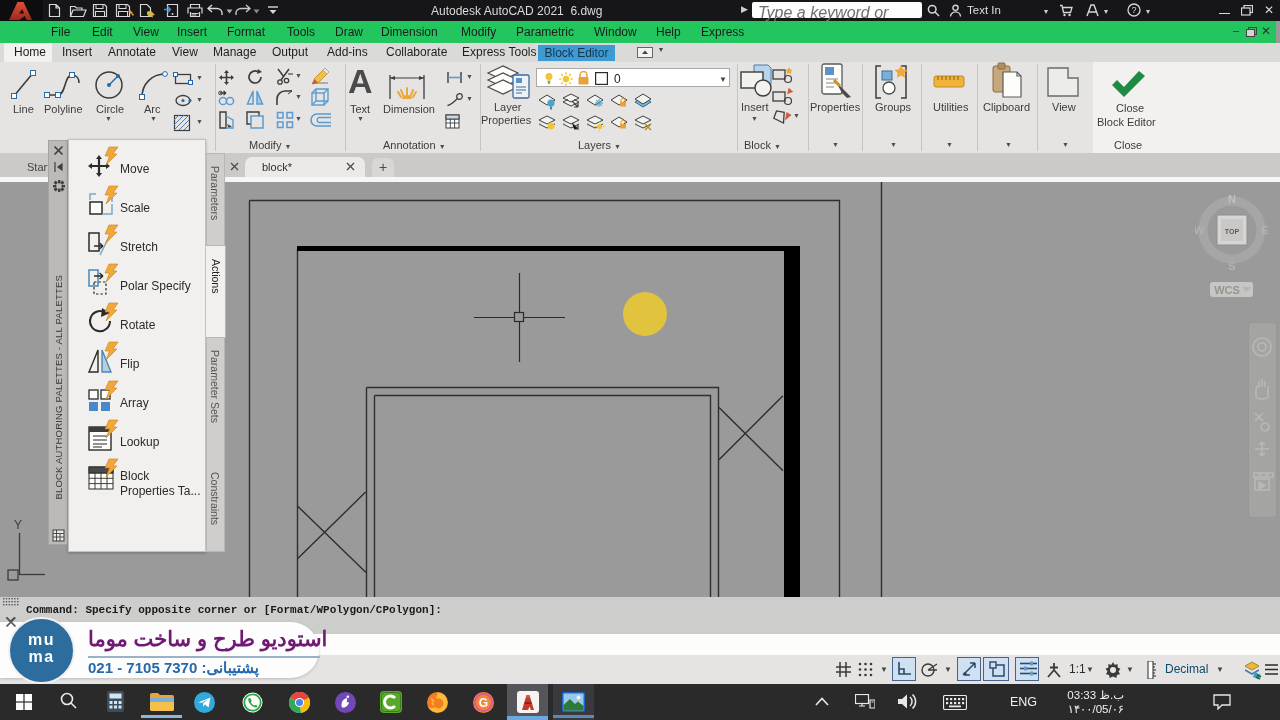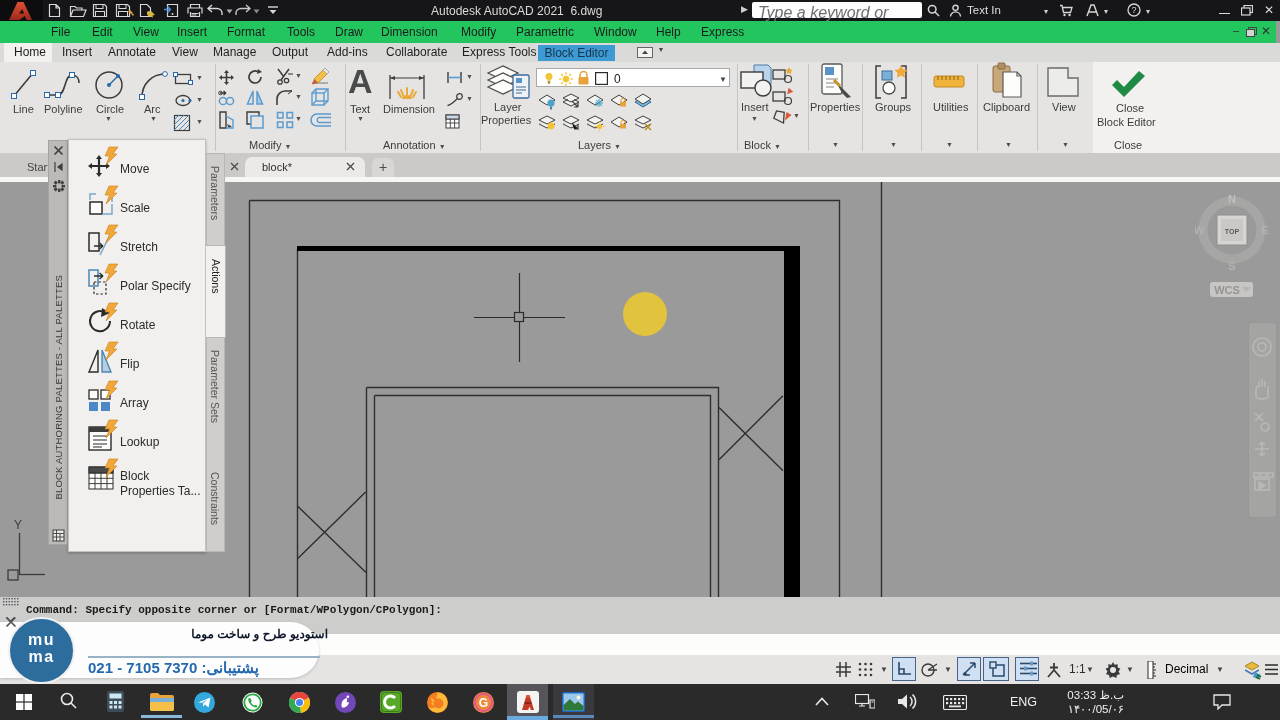--- a/index.html
+++ b/index.html
@@ -795,36 +795,36 @@
     <div class="abs" style="left:1086px;top:10px;font-size:8px;color:#444">▼</div>
     <svg class="abs" style="left:1105px;top:7px" width="16" height="16" viewBox="0 0 16 16">
         <path d="M8,0 L9.5,2.8 L12.7,2.2 L12.6,5.4 L15.5,6.8 L13.5,9.3 L15,12.2 L11.9,13 L11.4,16 L8,14.6 L4.6,16 L4.1,13 L1,12.2 L2.5,9.3 L0.5,6.8 L3.4,5.4 L3.3,2.2 L6.5,2.8 Z" fill="#3a3a3a"></path>
         <circle cx="8" cy="8" r="3" fill="#e9e8e6"></circle>
       </svg>
     <div class="abs" style="left:1126px;top:10px;font-size:8px;color:#444">▼</div>
     <svg class="abs" style="left:1147px;top:6px" width="10" height="18" viewBox="0 0 10 18">
         <rect x="1" y="0" width="5" height="18" fill="#fff" stroke="#2b2b2b"></rect>
         <path d="M6,3 L9,3 M6,6 L8,6 M6,9 L9,9 M6,12 L8,12 M6,15 L9,15" stroke="#2b2b2b"></path>
       </svg>
-    <div class="abs" style="left:1165px;top:7px;font-size:12px;color:#000000">Decimal</div>
+    <div class="abs" style="left:1165px;top:7px;font-size:12px;color:#0c4a6e">Decimal</div>
     <div class="abs" style="left:1216px;top:10px;font-size:8px;color:#444">▼</div>
     <svg class="abs" style="left:1243px;top:5px" width="20" height="20" viewBox="0 0 20 20">
       <path d="M2,6 L9,2 L16,6 L9,10 Z" fill="#e8b93d" stroke="#a8862a"></path>
       <path d="M2,10 L9,14 L16,10" fill="none" stroke="#4a7ab0" stroke-width="1.6"></path>
       <path d="M12,12 l6,3 -3,4 -5,-2 Z" fill="#3d9ad3"></path>
       <path d="M13,17 l4,2 M14,15 l4,2" stroke="#1e6a2a" stroke-width="1.4"></path>
     </svg>
     <svg class="abs" style="left:1265px;top:8px" width="13" height="13" viewBox="0 0 13 13">
         <path d="M0,2 L13,2 M0,6.5 L13,6.5 M0,11 L13,11" stroke="#2b2b2b" stroke-width="1.7"></path>
       </svg>
   </div>
 
   <div id="watermark">
     <div class="abs" style="left:0;top:622px;width:319px;height:56px;background:#fdfdfd;border-radius:0 28px 28px 0;box-shadow:0 1px 3px rgba(0,0,0,.18)"></div>
-    <div class="abs" style="left:88px;top:627px;width:240px;height:17px;font-size:12px;font-weight:bold;color:#0f172a;direction:rtl;text-align:right;letter-spacing:0.2px">استودیو طرح و ساخت موما</div>
+    <div class="abs" style="left:88px;top:627px;width:240px;height:17px;font-size:21px;font-weight:bold;color:#701a75;direction:rtl;text-align:left;letter-spacing:0.2px">استودیو طرح و ساخت موما</div>
     <div class="abs" style="left:88px;top:655.5px;width:232px;height:2px;background:#9ab2c8"></div>
     <div class="abs" style="left:88px;top:659px;width:220px;font-size:15px;font-weight:bold;color:#2468ae;direction:rtl;text-align:left">پشتیبانی: <span style="direction:ltr;unicode-bidi:embed">021 - 7105 7370</span></div>
     <div class="abs" style="left:8px;top:617px;width:67px;height:67px;border-radius:50%;background:#2c6d9e;border:2.5px solid #f0f0f0"></div>
     <div class="abs" style="left:8px;top:617px;width:67px;height:67px;text-align:center;color:#fff;font-weight:bold;font-size:16px;line-height:1.05;letter-spacing:1.5px">
         <div style="margin-top:15px">mu</div>
         <div>ma</div>
       </div>
     <svg class="abs" style="left:5px;top:616px" width="12" height="12" viewBox="0 0 12 12">
         <path d="M1.5,1.5 L10.5,10.5 M10.5,1.5 L1.5,10.5" stroke="#555" stroke-width="1.7"></path>
       </svg>

